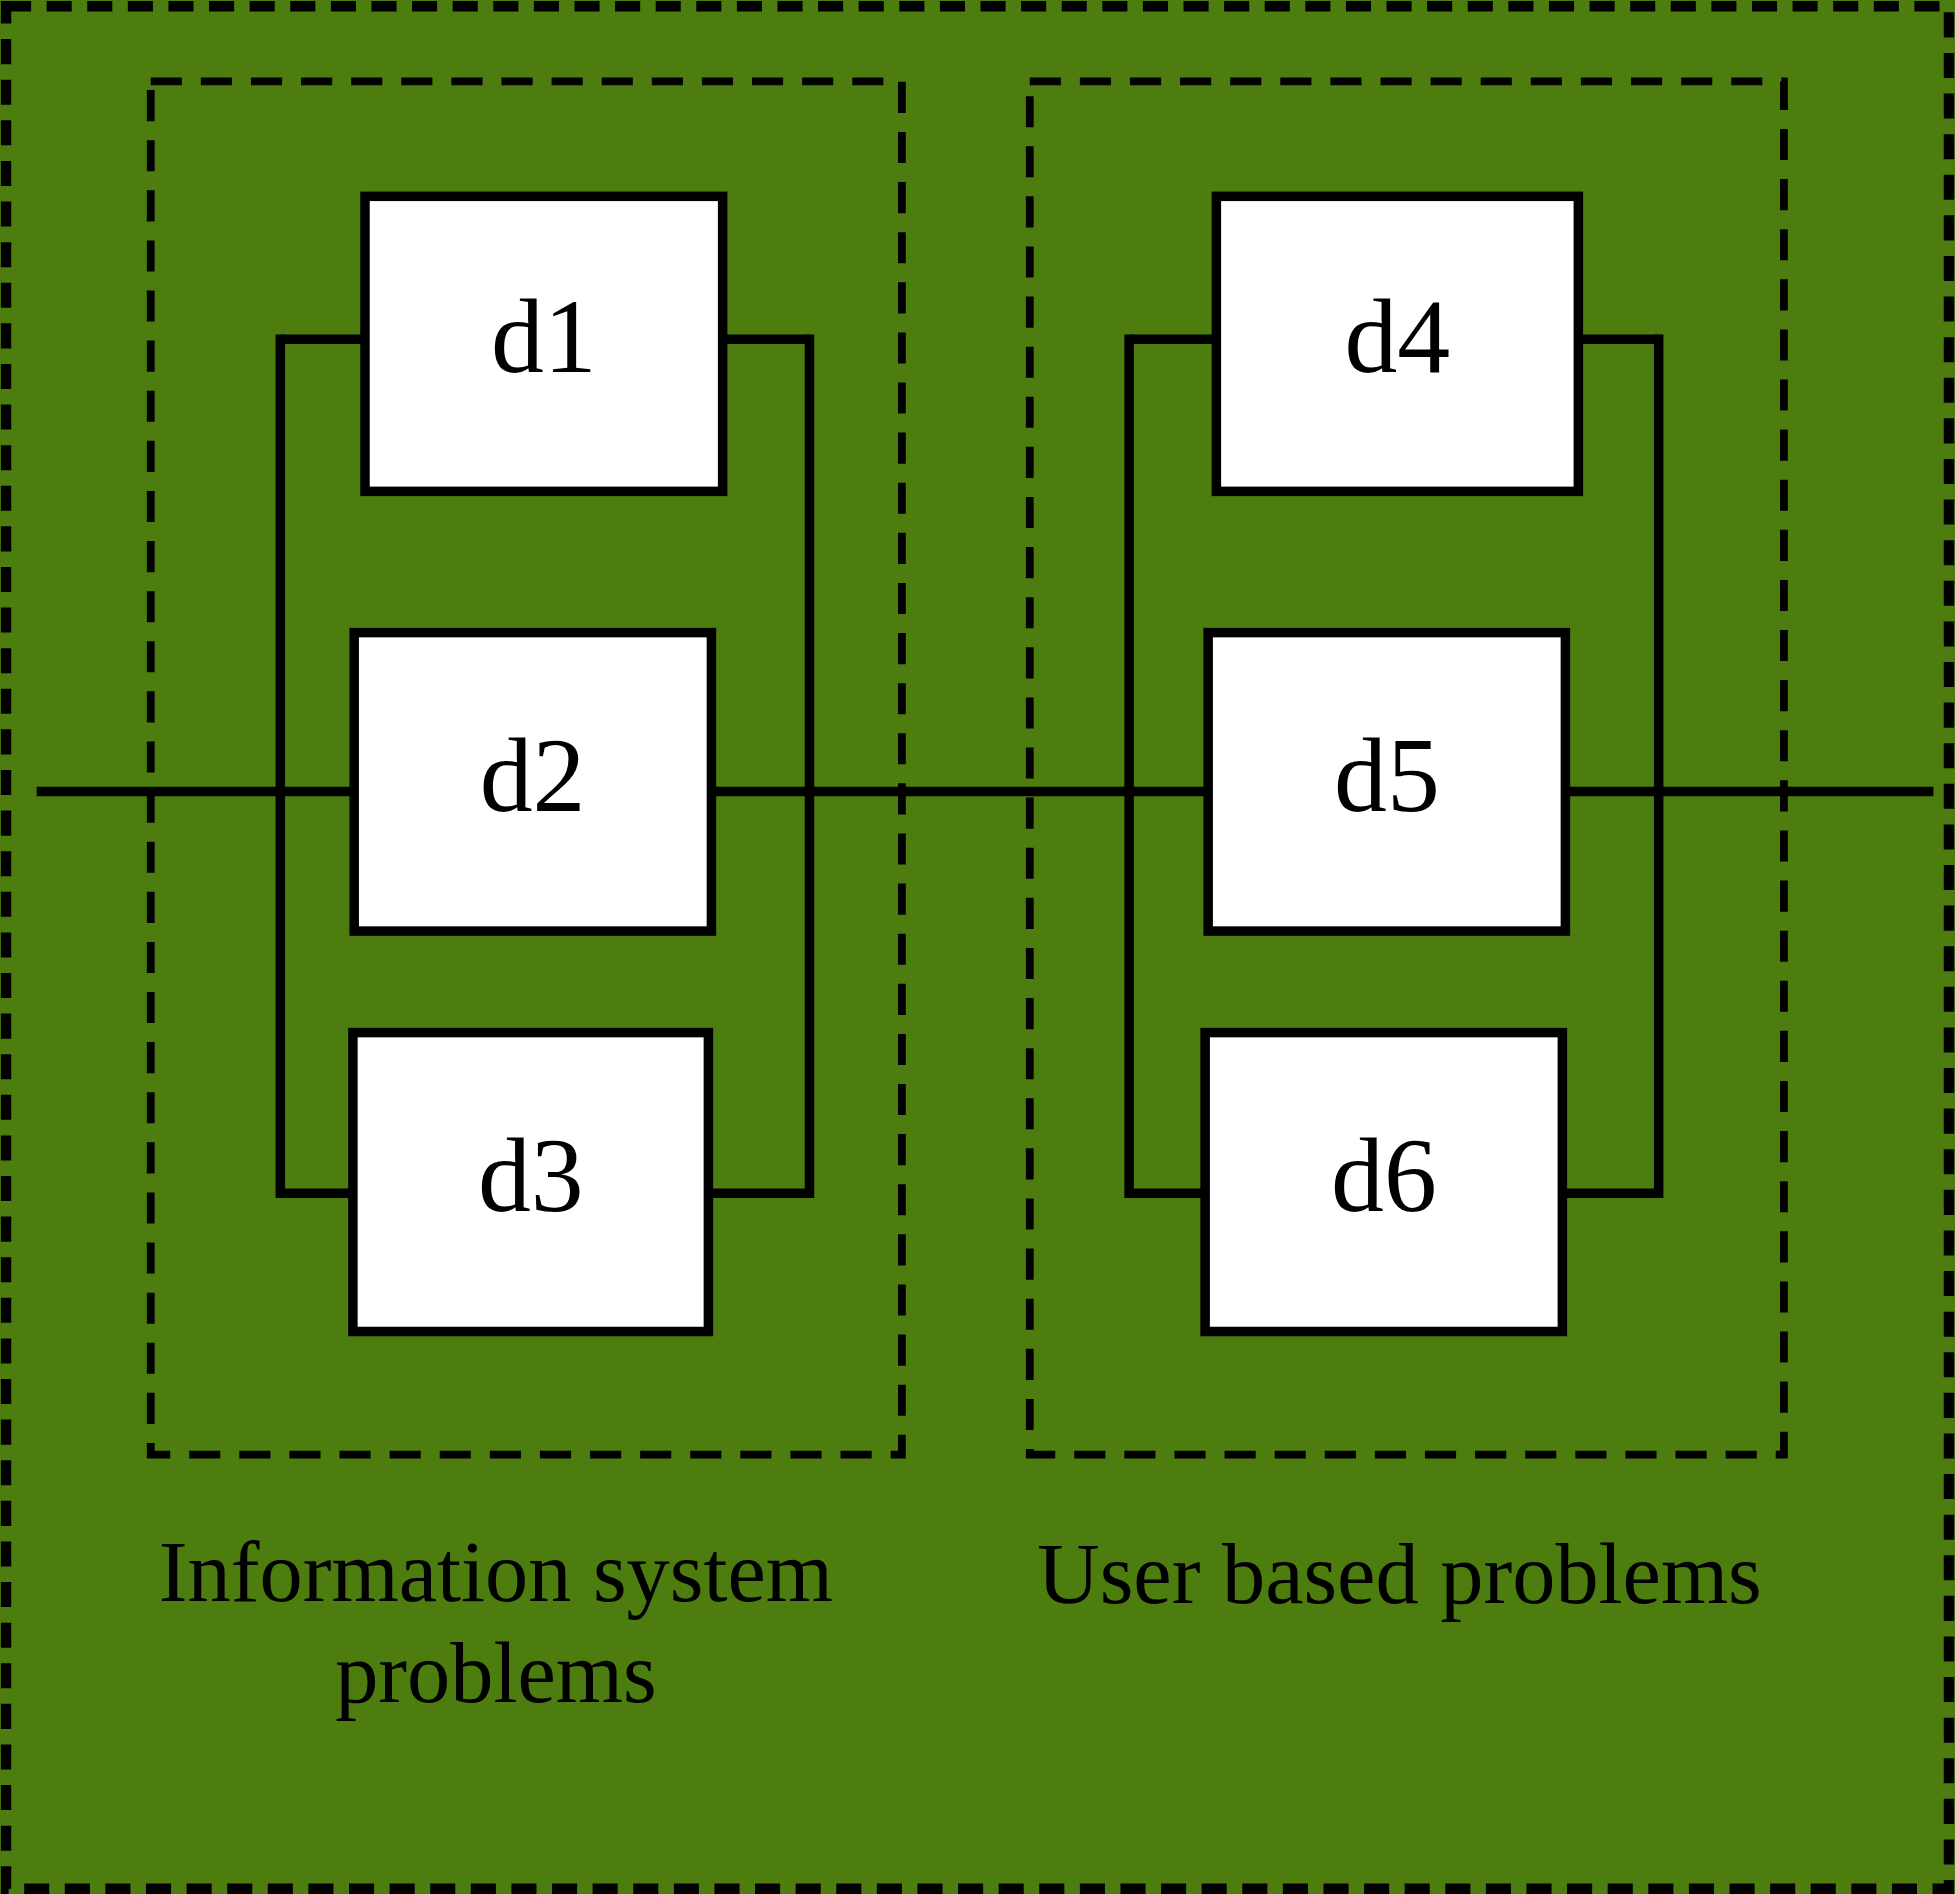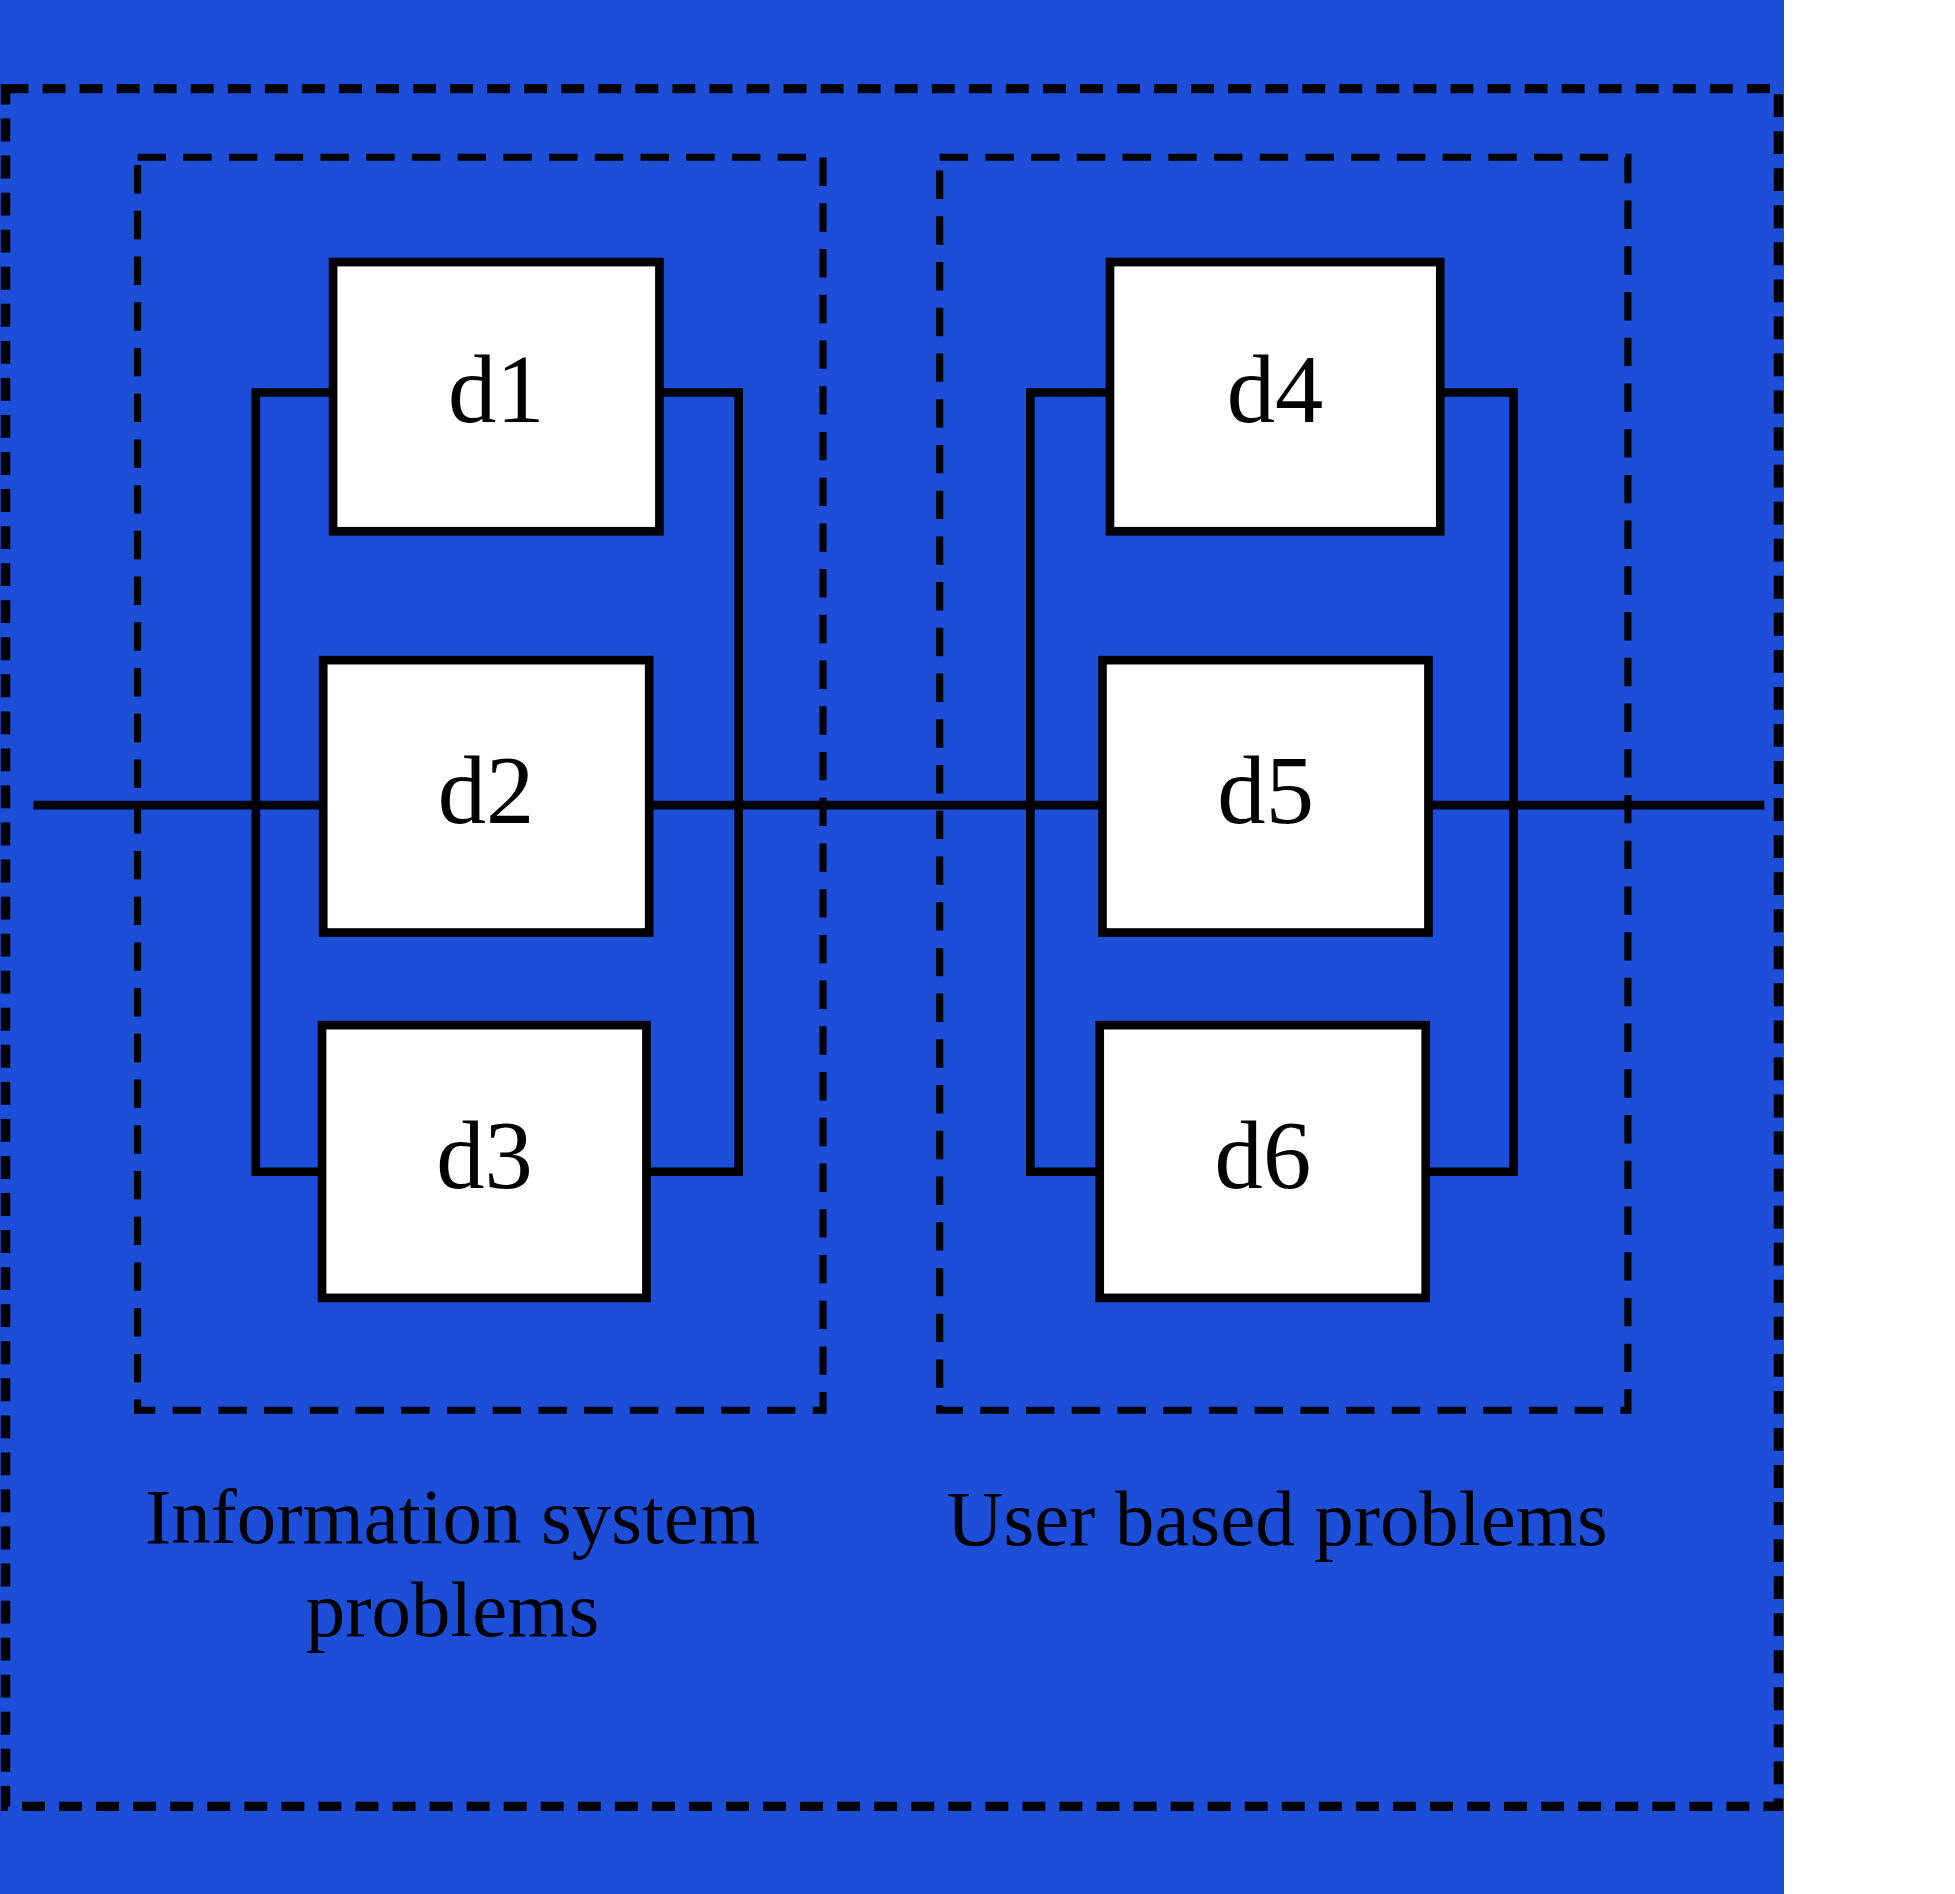--- a/index.html
+++ b/index.html
@@ -2,23 +2,23 @@
 <html style="font-size:7px"><head>
 <meta charset="utf-8">
 <style>
   html, body {
     margin: 0;
     padding: 0;
     background: #ffffff;
   }
   .stage {
     position: relative;
-    width: 1784px;
+    width: 1955px;
     height: 1895px;
-    background: #1d4ed8;
+    background: #4d7c0f;
     overflow: hidden;
   }
   .stage svg {
     position: absolute;
     left: 0;
     top: 0;
     width: 100%;
     height: 100%;
     display: block;
   }

